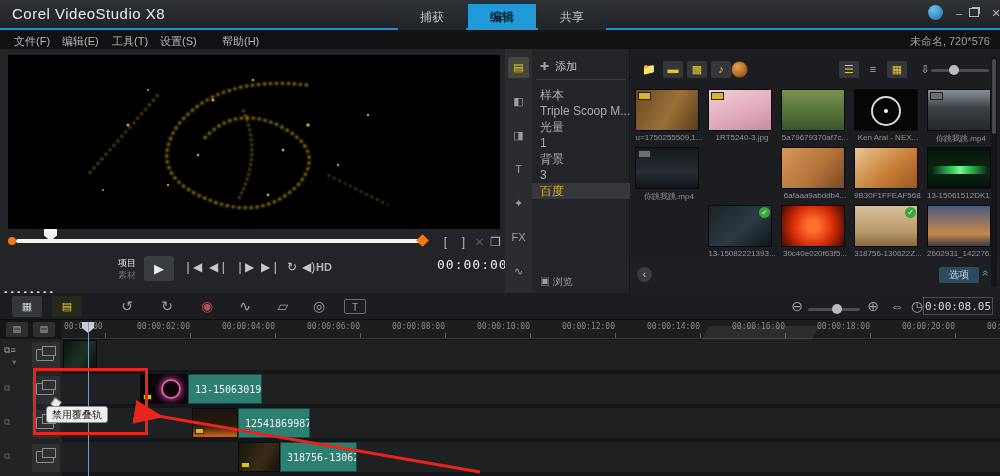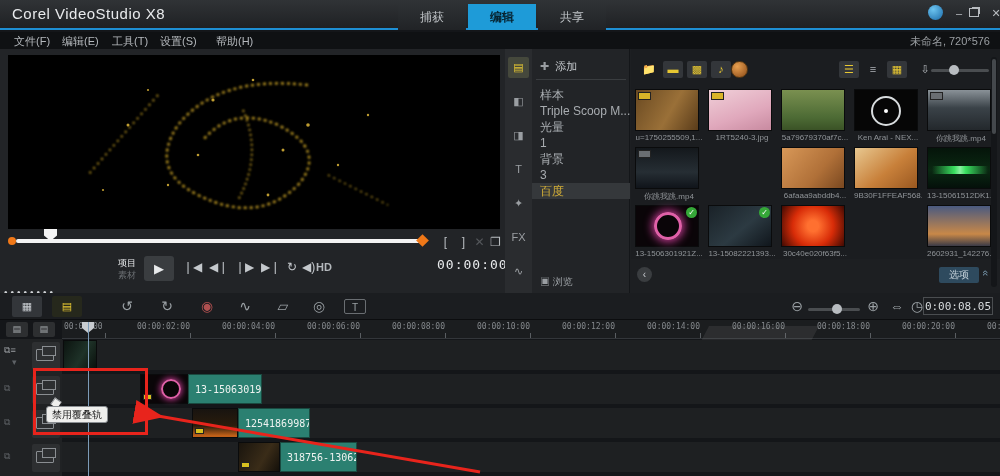--- a/index.html
+++ b/index.html
@@ -182,21 +182,21 @@
     <div class="winbtn abs" style="left:951px">–</div>
     <div id="restore-box" class="abs"></div>
     <div class="winbtn abs" style="left:988px">✕</div>
   </div>
 
   <div id="menubar" class="abs">
     <span class="menu-item abs" style="left:14px">文件(F)</span>
     <span class="menu-item abs" style="left:62px">编辑(E)</span>
     <span class="menu-item abs" style="left:112px">工具(T)</span>
     <span class="menu-item abs" style="left:160px">设置(S)</span>
-    <span class="menu-item abs" style="left:216px">帮助(H)</span>
+    <span class="menu-item abs" style="left:222px">帮助(H)</span>
     <span id="project-info" class="abs">未命名, 720*576</span>
   </div>
 
   <div id="preview-panel" class="abs">
     <div id="video-frame" class="abs">
       <svg width="492" height="174">
         <defs>
             <filter id="blur1">
               <feGaussianBlur stdDeviation="0.8"></feGaussianBlur>
             </filter>
@@ -330,36 +330,35 @@
         <div class="thumb th8"></div>
         <div class="fname">9B30F1FFEAF568...</div>
         </div>
       <div class="cell abs" style="left:296px;top:98px">
         <div class="thumb th9">
             <div class="wave"></div>
           </div>
         <div class="fname">13-15061512DK1...</div>
         </div>
 
-      <div class="cell abs" style="left:4px;top:156px">
-        <div class="thumb th10">
-            <div class="ring"></div>
-            <div class="check"></div>
-          </div>
-        <div class="fname">13-1506301921Z...</div>
-        </div>
       <div class="cell abs" style="left:77px;top:156px">
         <div class="thumb th11">
             <div class="check"></div>
           </div>
         <div class="fname">13-15082221393...</div>
         </div>
       <div class="cell abs" style="left:150px;top:156px">
         <div class="thumb th12"></div>
         <div class="fname">30c40e020f63f5...</div>
+        </div>
+      <div class="cell abs" style="left:223px;top:156px">
+        <div class="thumb th13">
+            <div class="check"></div>
+          </div>
+        <div class="fname">318756-130622Z...</div>
         </div>
       <div class="cell abs" style="left:296px;top:156px">
         <div class="thumb th14"></div>
         <div class="fname">2602931_142276...</div>
         </div>
 
       <div id="lib-bottombar" class="abs">
         <div id="back-btn" class="abs">‹</div>
         <div id="options-btn" class="abs">选项</div>
         <div id="options-chevron" class="abs">«</div>

